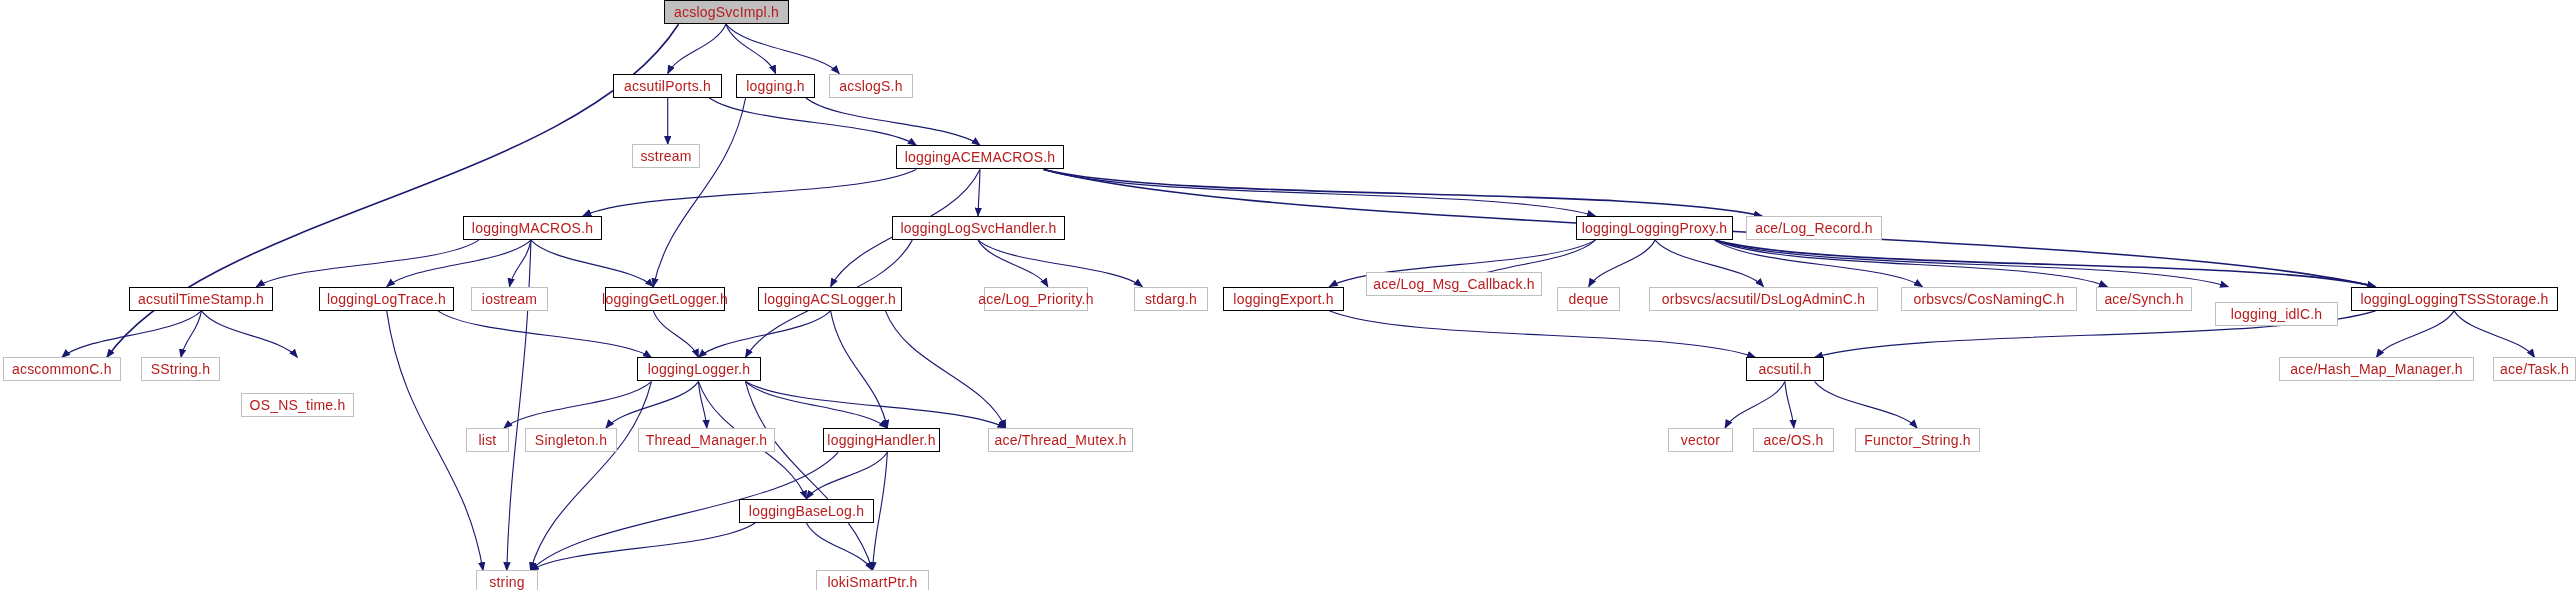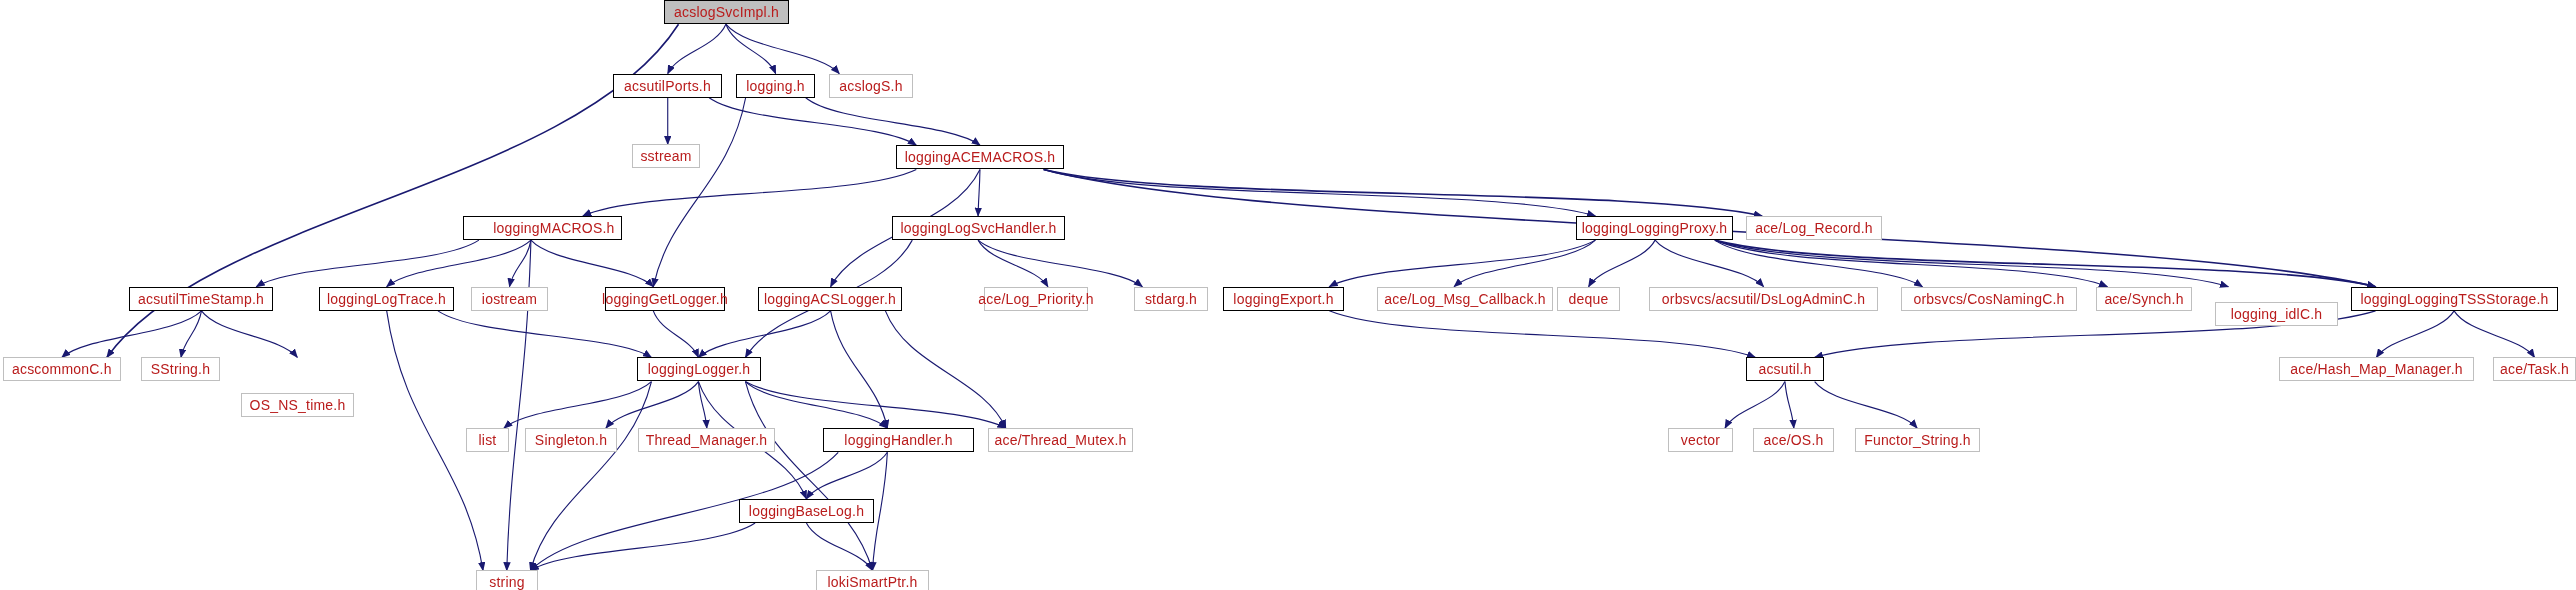--- a/index.html
+++ b/index.html
@@ -134,21 +134,21 @@
       </div>
       <div class="node " style="left: 829px; top: 74px; width: 84px;">
         <span class="lbl">acslogS.h</span>
       </div>
       <div class="node " style="left: 632px; top: 144px; width: 68px;">
         <span class="lbl">sstream</span>
       </div>
       <div class="node strong" style="left: 896px; top: 145px; width: 168px;">
         <span class="lbl">loggingACEMACROS.h</span>
       </div>
-      <div class="node strong" style="left: 463px; top: 216px; width: 159px; justify-content: flex-end;">
+      <div class="node strong" style="left: 463px; top: 216px; width: 139px;">
         <span class="lbl">loggingMACROS.h</span>
       </div>
       <div class="node strong" style="left: 892px; top: 216px; width: 173px;">
         <span class="lbl">loggingLogSvcHandler.h</span>
       </div>
       <div class="node strong" style="left: 1576px; top: 216px; width: 157px;">
         <span class="lbl">loggingLoggingProxy.h</span>
       </div>
       <div class="node " style="left: 1746px; top: 216px; width: 136px;">
         <span class="lbl">ace/Log_Record.h</span>
@@ -170,21 +170,21 @@
       </div>
       <div class="node " style="left: 984px; top: 287px; width: 104px;">
         <span class="lbl">ace/Log_Priority.h</span>
       </div>
       <div class="node " style="left: 1134px; top: 287px; width: 74px;">
         <span class="lbl">stdarg.h</span>
       </div>
       <div class="node strong" style="left: 1223px; top: 287px; width: 121px;">
         <span class="lbl">loggingExport.h</span>
       </div>
-      <div class="node " style="left: 1366px; top: 287px; width: 176px; margin-left: 11px;">
+      <div class="node " style="left: 1366px; top: 272px; width: 176px;">
         <span class="lbl">ace/Log_Msg_Callback.h</span>
       </div>
       <div class="node " style="left: 1557px; top: 287px; width: 63px;">
         <span class="lbl">deque</span>
       </div>
       <div class="node " style="left: 1649px; top: 287px; width: 229px;">
         <span class="lbl">orbsvcs/acsutil/DsLogAdminC.h</span>
       </div>
       <div class="node " style="left: 1901px; top: 287px; width: 176px;">
         <span class="lbl">orbsvcs/CosNamingC.h</span>
@@ -221,21 +221,21 @@
       </div>
       <div class="node " style="left: 466px; top: 428px; width: 43px;">
         <span class="lbl">list</span>
       </div>
       <div class="node " style="left: 525px; top: 428px; width: 92px;">
         <span class="lbl">Singleton.h</span>
       </div>
       <div class="node " style="left: 638px; top: 428px; width: 137px; text-align: center;">
         <span class="lbl">Thread_Manager.h</span>
       </div>
-      <div class="node strong" style="left: 823px; top: 428px; width: 151px;">
+      <div class="node strong" style="left: 823px; top: 428px; width: 117px;">
         <span class="lbl">loggingHandler.h</span>
       </div>
       <div class="node " style="left: 988px; top: 428px; width: 145px;">
         <span class="lbl">ace/Thread_Mutex.h</span>
       </div>
       <div class="node " style="left: 1668px; top: 428px; width: 65px;">
         <span class="lbl">vector</span>
       </div>
       <div class="node " style="left: 1753px; top: 428px; width: 81px;">
         <span class="lbl">ace/OS.h</span>

